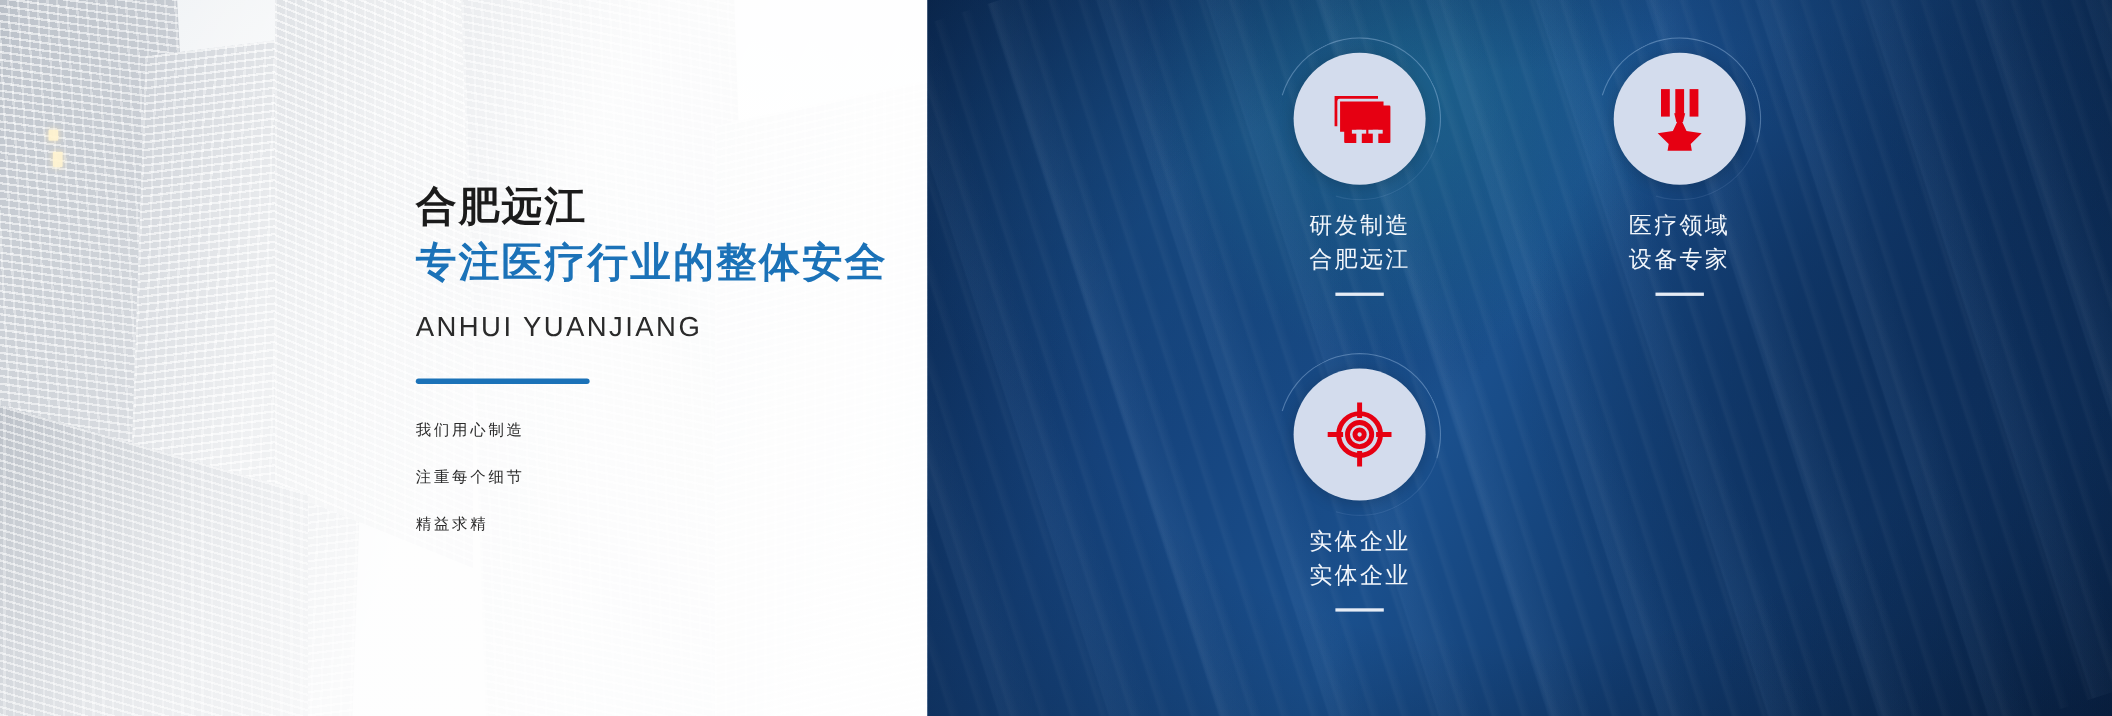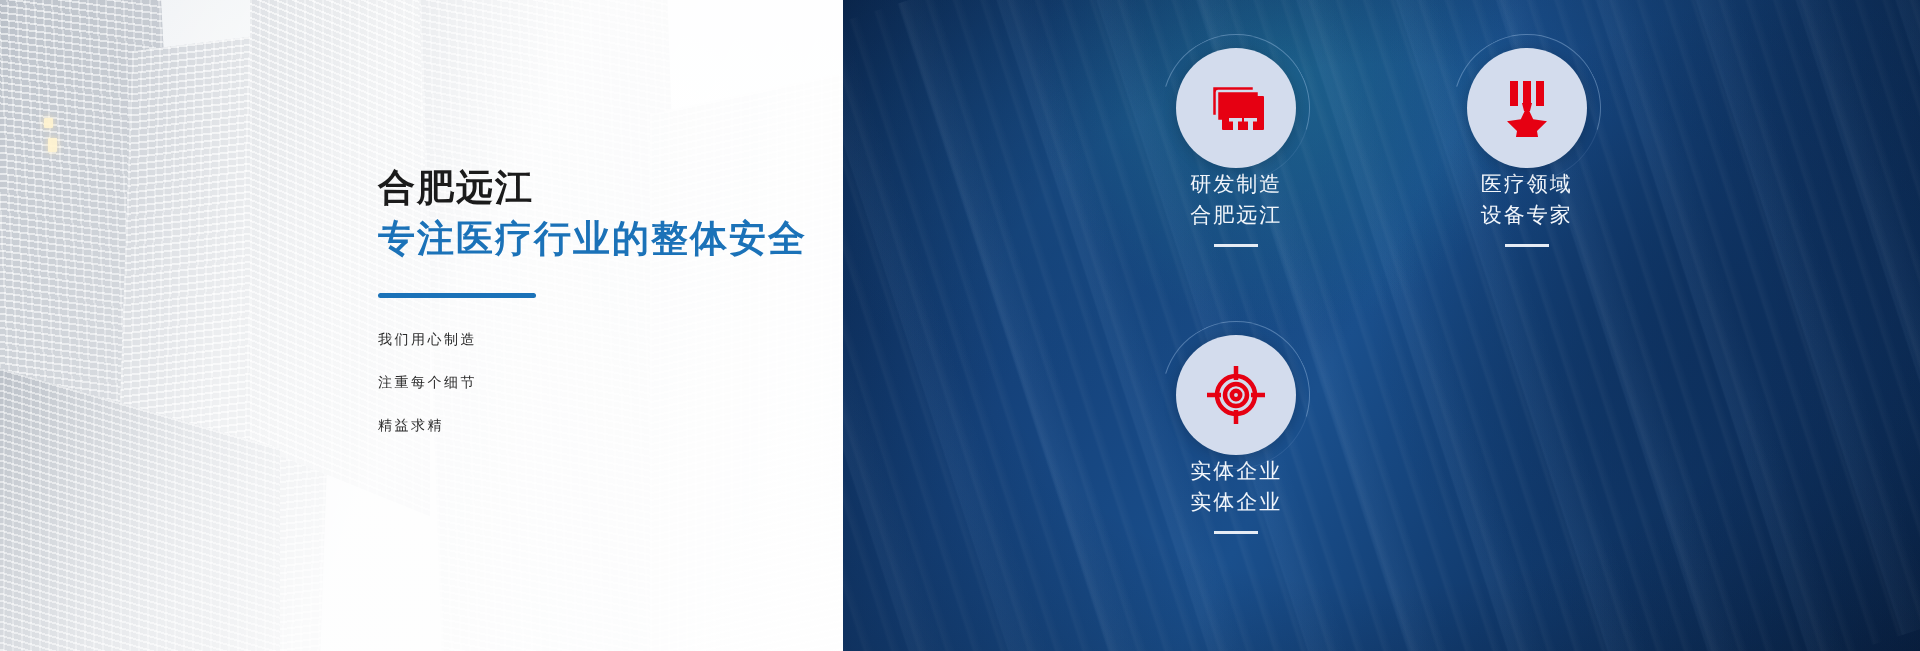--- a/index.html
+++ b/index.html
@@ -193,24 +193,26 @@
     transform:rotate(-28deg);
   }
   .icon-circle {
     width:120px; height:120px; border-radius:50%;
     background:#d3dced;
     display:flex; align-items:center; justify-content:center;
     box-shadow:0 2px 14px rgba(0,0,0,.18);
   }
   .icon-circle svg { display:block; }
   .feature-label {
+    margin-top:22px;
     text-align:center;
     color:#f2f6fb;
     font-size:21px; line-height:1.48; letter-spacing:2px;
     white-space:nowrap;
+    font-family:Liberation Serif, serif;
   }
   .feature-underline {
     margin-top:14px;
     width:44px; height:3px;
     background:#e6ecf5;
   }
 </style>
 </head>
 <body>
 
@@ -224,20 +226,21 @@
     <div class="bldg b4"></div>
     <div class="bldg b5"></div>
     <div class="bldg b6"></div>
     <div class="window-glint" style="left:48px; top:138px;"></div>
     <div class="window-glint" style="left:44px; top:118px; height:10px;"></div>
     <div class="haze"></div>
 
     <div class="left-content">
       <div class="title-cn">合肥远江</div>
       <div class="subtitle-cn">专注医疗行业的整体安全</div>
+      <div class="title-en">ANHUI YUANJIANG</div>
       <div class="divider"></div>
       <div class="slogans">
         <div class="slogan">我们用心制造</div>
         <div class="slogan">注重每个细节</div>
         <div class="slogan">精益求精</div>
       </div>
     </div>
   </div>
 
   <div class="right-panel">

